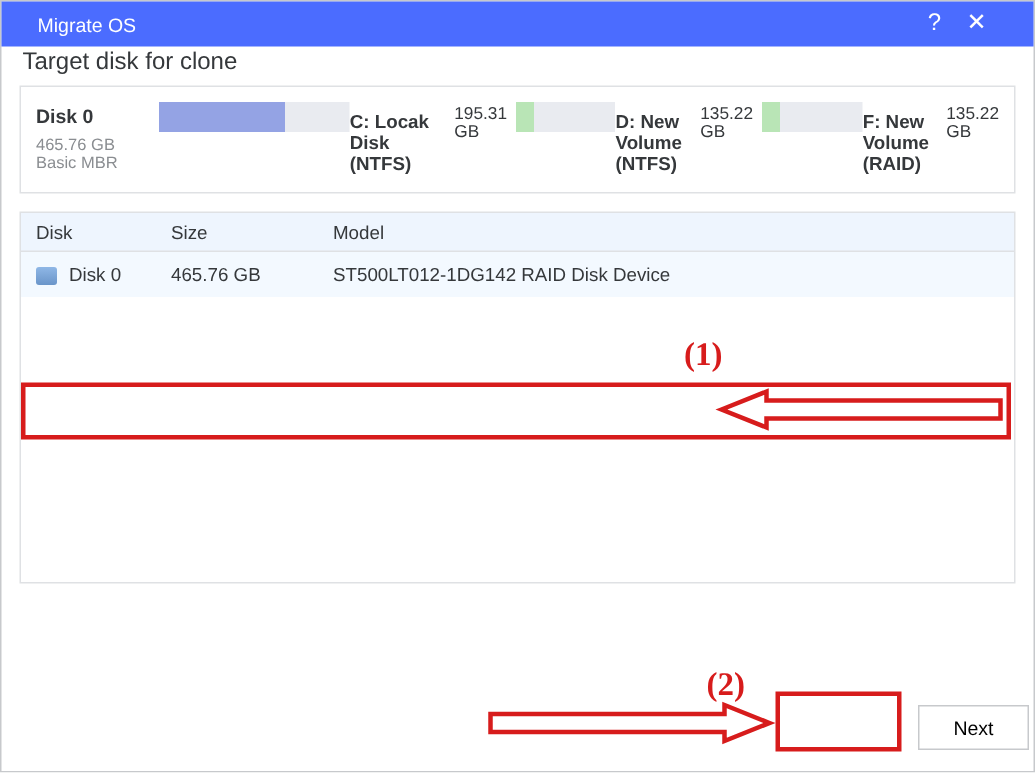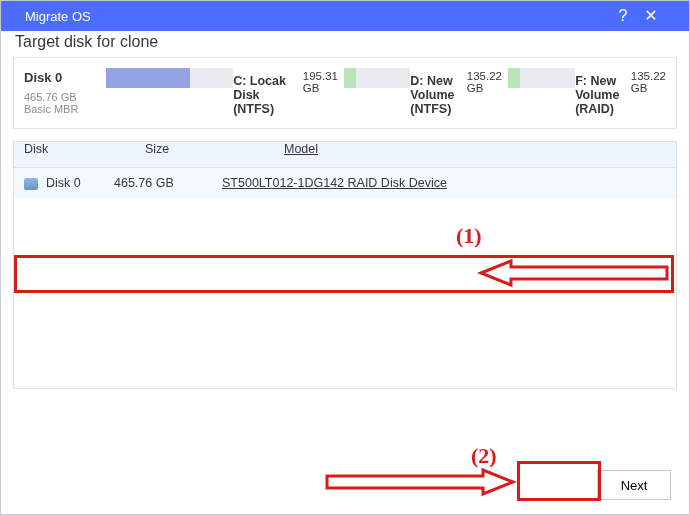--- a/index.html
+++ b/index.html
@@ -108,28 +108,27 @@
     margin: 12px 12px 0 12px;
     border: 1px solid var(--light-border);
     height: 248px;
     display: flex; flex-direction: column;
     background: #fff;
   }
   .dt-head {
     display: flex;
     background: var(--header-bg);
     border-bottom: 1px solid var(--light-border);
-    height: 26px; 
+    height: 26px; align-items: center;
     font-size: 12.5px;
     color: var(--text);
-    gap: 31px;
   }
   .dt-col-disk  { flex: 0 0 100px; padding-left: 10px; }
   .dt-col-size  { flex: 0 0 108px; }
-  .dt-col-model { flex: 1; text-decoration: underline; }
+  .dt-col-model { flex: 1; }
   .dt-row {
     display: flex; align-items: center;
     height: 30px;
     font-size: 12.5px;
     cursor: pointer;
   }
   .dt-row.alt { background: var(--row-alt); }
   .disk-ico {
     width: 14px; height: 12px;
     background: linear-gradient(#8fb7e6,#6a95c9);
@@ -137,21 +136,21 @@
     display: inline-block;
     margin-right: 8px;
     position: relative;
     top: 1px;
   }
   .dt-row .dt-col-disk { display:flex; align-items:center; }
 
   
   .footer {
     position: absolute;
-    bottom: 14px; right: 18px;
+    bottom: 14px; right: 3px;
     display: flex; gap: 14px; margin-left: 18px;
   }
   .btn {
     min-width: 74px; height: 30px;
     border: 1px solid var(--border);
     background: #fff;
     font-size: 13px;
     cursor: pointer;
     display: inline-flex; align-items: center; justify-content: center;
   }

